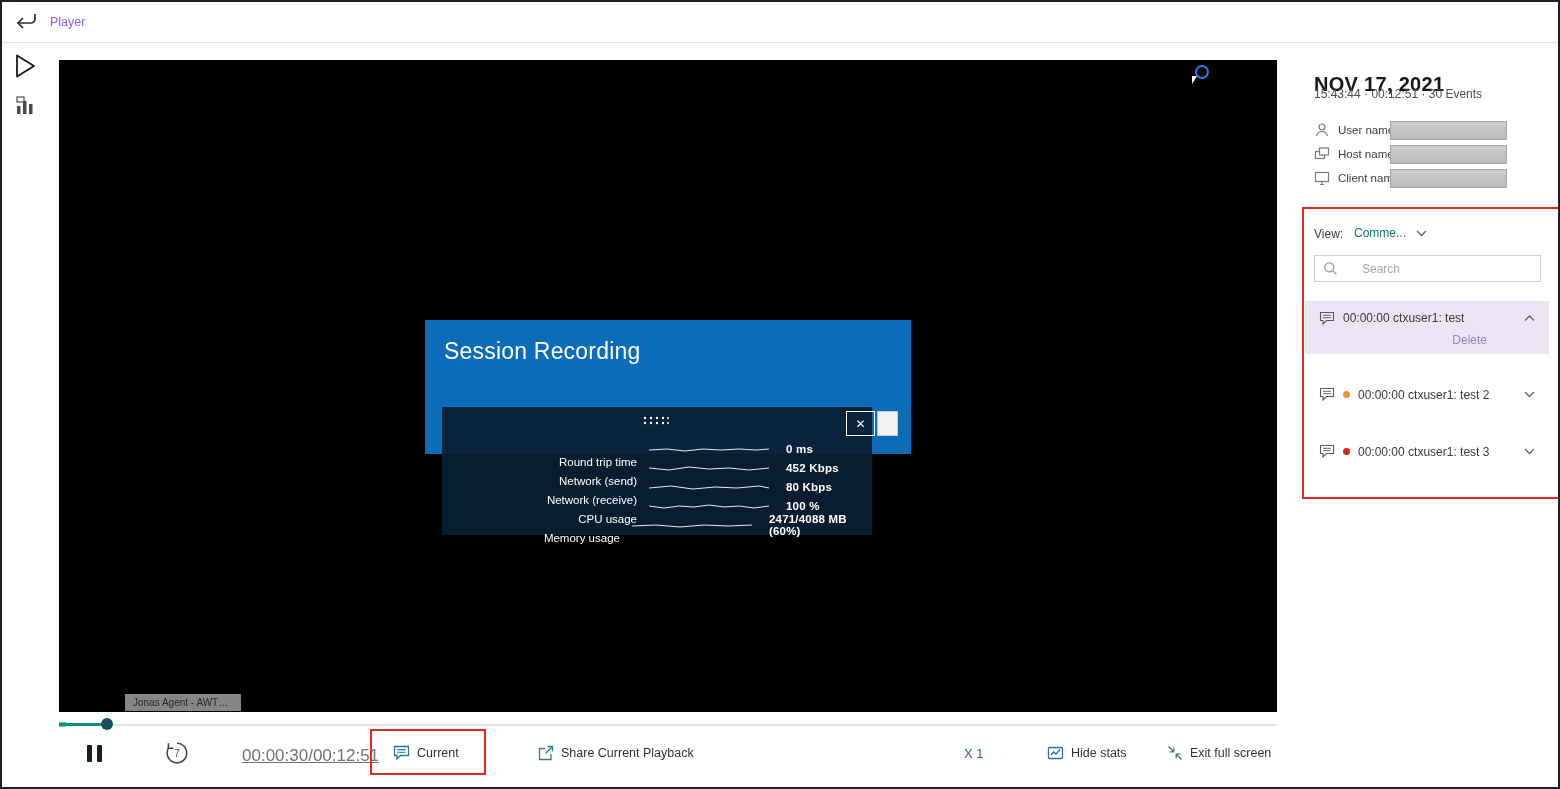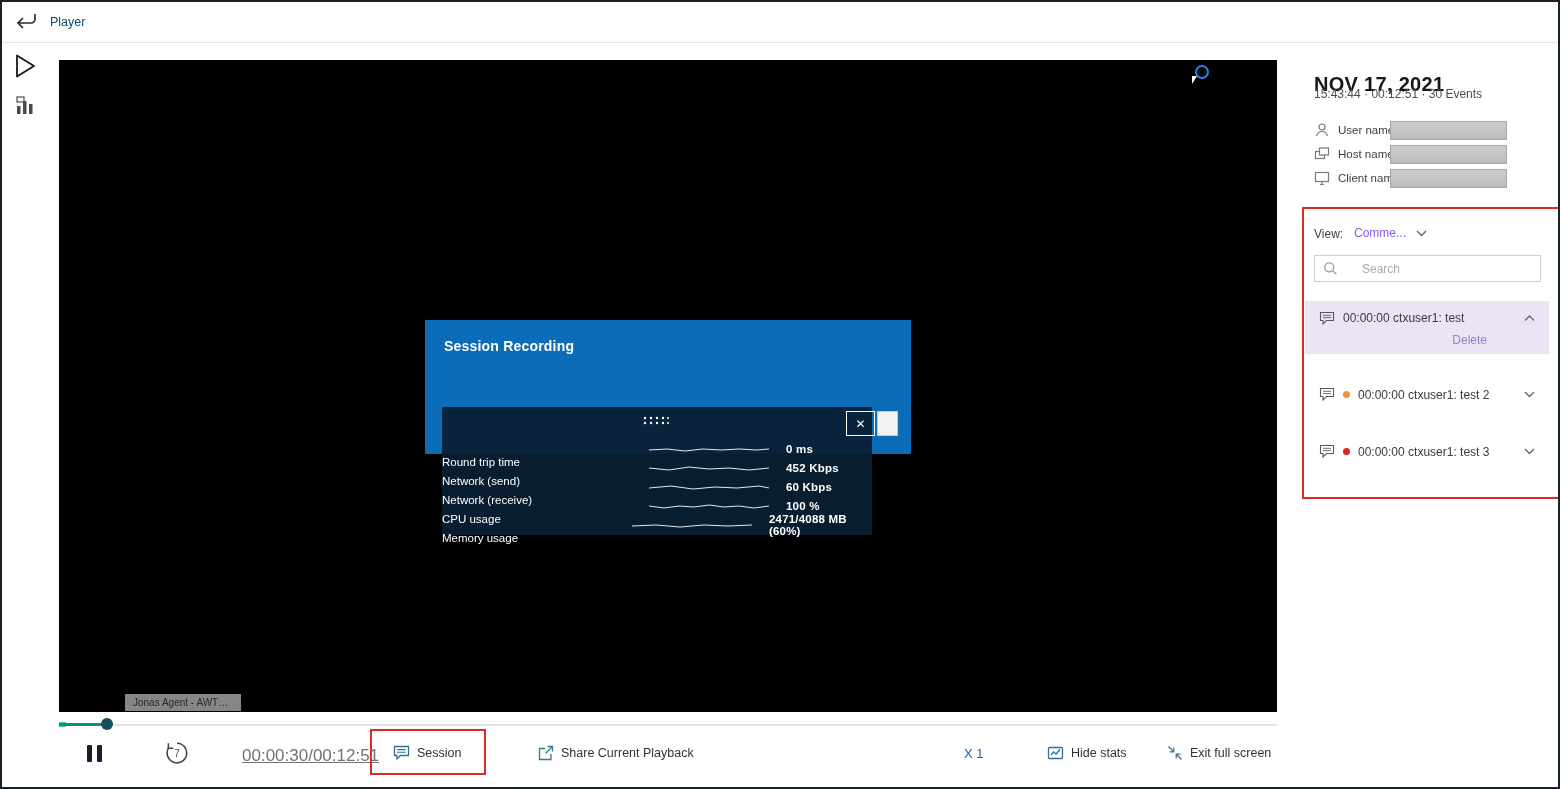--- a/index.html
+++ b/index.html
@@ -3,44 +3,44 @@
 <meta charset="utf-8">
 <style>
   html,body{margin:0;padding:0;}
   body{font-family:"Liberation Sans",sans-serif;background:#fff;}
   .page{position:relative;width:1560px;height:789px;background:#fff;border:2px solid #1c2026;box-sizing:border-box;overflow:hidden;font-size:12px;color:#333;}
   button{font-family:inherit;background:none;border:none;padding:0;cursor:pointer;color:inherit;font-size:inherit;}
 
   
   .topbar{position:absolute;top:0;left:0;right:0;height:40px;border-bottom:1px solid #e4e4e4;background:#fff;z-index:5;}
   .back-btn{position:absolute;left:12px;top:9px;width:24px;height:22px;}
-  .topbar-title{position:absolute;left:48px;top:0;line-height:40px;font-size:12.5px;color:#0c4a6e;}
+  .topbar-title{position:absolute;left:48px;top:0;line-height:40px;font-size:12.5px;color:#8b5cf6;}
 
   
   .leftbar{position:absolute;top:41px;left:0;width:45px;bottom:0;background:#fff;}
   .nav-btn{position:absolute;left:10px;width:26px;height:28px;}
   .nav-play{top:10px;}
   .nav-stats{top:50px;}
 
   
   .video{position:absolute;left:57px;top:58px;width:1218px;height:652px;background:#000;}
   .pointer-ring{position:absolute;left:1136px;top:5px;width:10px;height:10px;border:2.5px solid #2a7de1;border-radius:50%;background:#0a0a0a;}
   .pointer-arrow{position:absolute;left:1133px;top:16px;width:0;height:0;border-left:5px solid #fff;border-bottom:8px solid transparent;}
 
   .sr-dialog{position:absolute;left:366px;top:260px;width:486px;height:134px;background:#0d6cb8;color:#fff;padding:18px 19px;box-sizing:border-box;}
-  .sr-dialog h2{font-size:14px;font-weight:700;margin:0 0 11px;letter-spacing:.2px;}
+  .sr-dialog h2{font-size:23px;font-weight:400;margin:0 0 11px;letter-spacing:.2px;}
   .sr-dialog p{font-size:12.5px;line-height:16.5px;margin:0;max-width:452px;}
 
   .stats-overlay{position:absolute;left:383px;top:347px;width:430px;height:128px;background:rgba(10,31,52,.94);overflow:visible;}
   .drag-dots{position:absolute;left:201px;top:9px;}
   .overlay-close{position:absolute;left:404px;top:4px;width:29px;height:25px;border:1.5px solid #fff;color:#fff;display:flex;align-items:center;justify-content:center;font-size:12px;line-height:1;background:transparent;box-sizing:border-box;}
   .overlay-ghost{position:absolute;left:435px;top:4px;width:21px;height:25px;background:#f3f3f3;border:1px solid #c9c9c9;box-sizing:border-box;}
   .stat-rows{position:absolute;left:0;top:32px;right:0;}
   .stat-row{display:flex;align-items:center;height:19px;color:#fff;font-size:11.5px;}
-  .stat-label{width:195px;margin-top:26px;}
+  .stat-label{width:195px;text-align:right;margin-top:26px;}
   .spark{margin-left:12px;flex:none;}
   .stat-value{margin-left:17px;font-weight:700;letter-spacing:.2px;}
 
   .agent-label{position:absolute;left:66px;top:634px;background:rgba(158,158,158,.85);color:#26282b;font-size:10px;padding:3px 8px;max-width:100px;white-space:nowrap;overflow:hidden;text-overflow:ellipsis;}
 
   
   .progress{position:absolute;left:57px;top:714px;width:1218px;height:16px;cursor:pointer;}
   .progress-start{position:absolute;left:0;top:6px;width:7px;height:5px;background:#4fd08d;}
   .progress-played{position:absolute;left:0;top:7px;width:50px;height:3px;background:#0c8f80;}
   .progress-head{position:absolute;left:42px;top:2px;width:12px;height:12px;border-radius:50%;background:#16505e;}
@@ -65,21 +65,21 @@
 
   
   .date{position:absolute;left:1312px;top:58px;font-size:20px;font-weight:700;color:#15171c;letter-spacing:.3px;}
   .meta{position:absolute;left:1312px;top:85px;font-size:12px;color:#4c4c4c;}
   .field{position:absolute;left:1312px;display:flex;align-items:center;height:20px;white-space:nowrap;}
   .field-0{top:118px;}.field-1{top:142px;}.field-2{top:166px;}
   .field-label{margin-left:8px;font-size:11.5px;color:#3d3d3d;width:52px;overflow:visible;}
   .redacted{width:117px;height:19px;background:linear-gradient(#cdcdcd,#bbbbbb);border:1px solid #a6a6a6;box-sizing:border-box;flex:none;}
 
   .view-label{position:absolute;left:1312px;top:225px;font-size:12px;color:#3d3d3d;}
-  .view-select{position:absolute;left:1352px;top:224px;display:flex;gap:10px;align-items:center;color:#8b5cf6;font-size:12px;}
+  .view-select{position:absolute;left:1352px;top:224px;display:flex;gap:10px;align-items:center;color:#0f766e;font-size:12px;}
 
   .search-box{position:absolute;left:1312px;top:253px;width:227px;height:27px;border:1px solid #cfcfcf;background:#fff;display:flex;align-items:center;padding:0 8px;box-sizing:border-box;gap:22px;}
   .search-box input{border:none;outline:none;flex:1;font-size:12px;color:#333;font-family:inherit;background:transparent;}
   .search-box input::placeholder{color:#a9a9a9;}
 
   .comment-item{position:absolute;left:1303px;width:244px;background:#fff;}
   .ci-1{top:299px;height:53px;background:#ebe4f4;}
   .ci-2{top:370px;height:45px;}
   .ci-3{top:427px;height:45px;}
   .ci-row{display:flex;align-items:center;gap:8px;padding:0 14px;height:34px;}
@@ -160,21 +160,21 @@
           <svg class="spark" width="120" height="10" viewBox="0 0 120 10">
               <polyline points="0,5 20,7 40,4 60,6 80,5 100,7 120,5" fill="none" stroke="#e8e8e8" stroke-width="1"></polyline>
             </svg>
           <span class="stat-value">452 Kbps</span>
         </div>
         <div class="stat-row">
           <span class="stat-label">Network (receive)</span>
           <svg class="spark" width="120" height="10" viewBox="0 0 120 10">
               <polyline points="0,6 22,4 44,7 66,5 88,6 110,4 120,6" fill="none" stroke="#e8e8e8" stroke-width="1"></polyline>
             </svg>
-          <span class="stat-value">60 Kbps</span>
+          <span class="stat-value">80 Kbps</span>
         </div>
         <div class="stat-row">
           <span class="stat-label">CPU usage</span>
           <svg class="spark" width="120" height="10" viewBox="0 0 120 10">
               <polyline points="0,5 15,7 30,5 45,6 60,4 75,6 90,5 105,7 120,5" fill="none" stroke="#e8e8e8" stroke-width="1"></polyline>
             </svg>
           <span class="stat-value">100 %</span>
         </div>
         <div class="stat-row">
           <span class="stat-label">Memory usage</span>
@@ -210,21 +210,21 @@
       </svg>
     </button>
 
     <span class="time">00:00:30/00:12:51</span>
 
     <button class="ctrl comments-btn">
       <svg width="17" height="16" viewBox="0 0 17 16">
         <path d="M1.5 1.5h14v9h-8l-3.5 3.5V10.5h-2.5z" fill="none" stroke="#2e7393" stroke-width="1.3"></path>
         <path d="M4.2 4.6h8.6M4.2 7.2h8.6" stroke="#2e7393" stroke-width="1.1"></path>
       </svg>
-      <span>Session</span>
+      <span>Current</span>
     </button>
 
     <button class="ctrl share-btn">
       <svg width="17" height="16" viewBox="0 0 17 16">
         <path d="M8 3.5H2.5v11H14V9" fill="none" stroke="#2c7e8c" stroke-width="1.3"></path>
         <path d="M10.5 1.5h5v5" fill="none" stroke="#2c7e8c" stroke-width="1.3"></path>
         <path d="M15 2L8.5 8.5" fill="none" stroke="#2c7e8c" stroke-width="1.3"></path>
       </svg>
       <span>Share Current Playback</span>
     </button>

